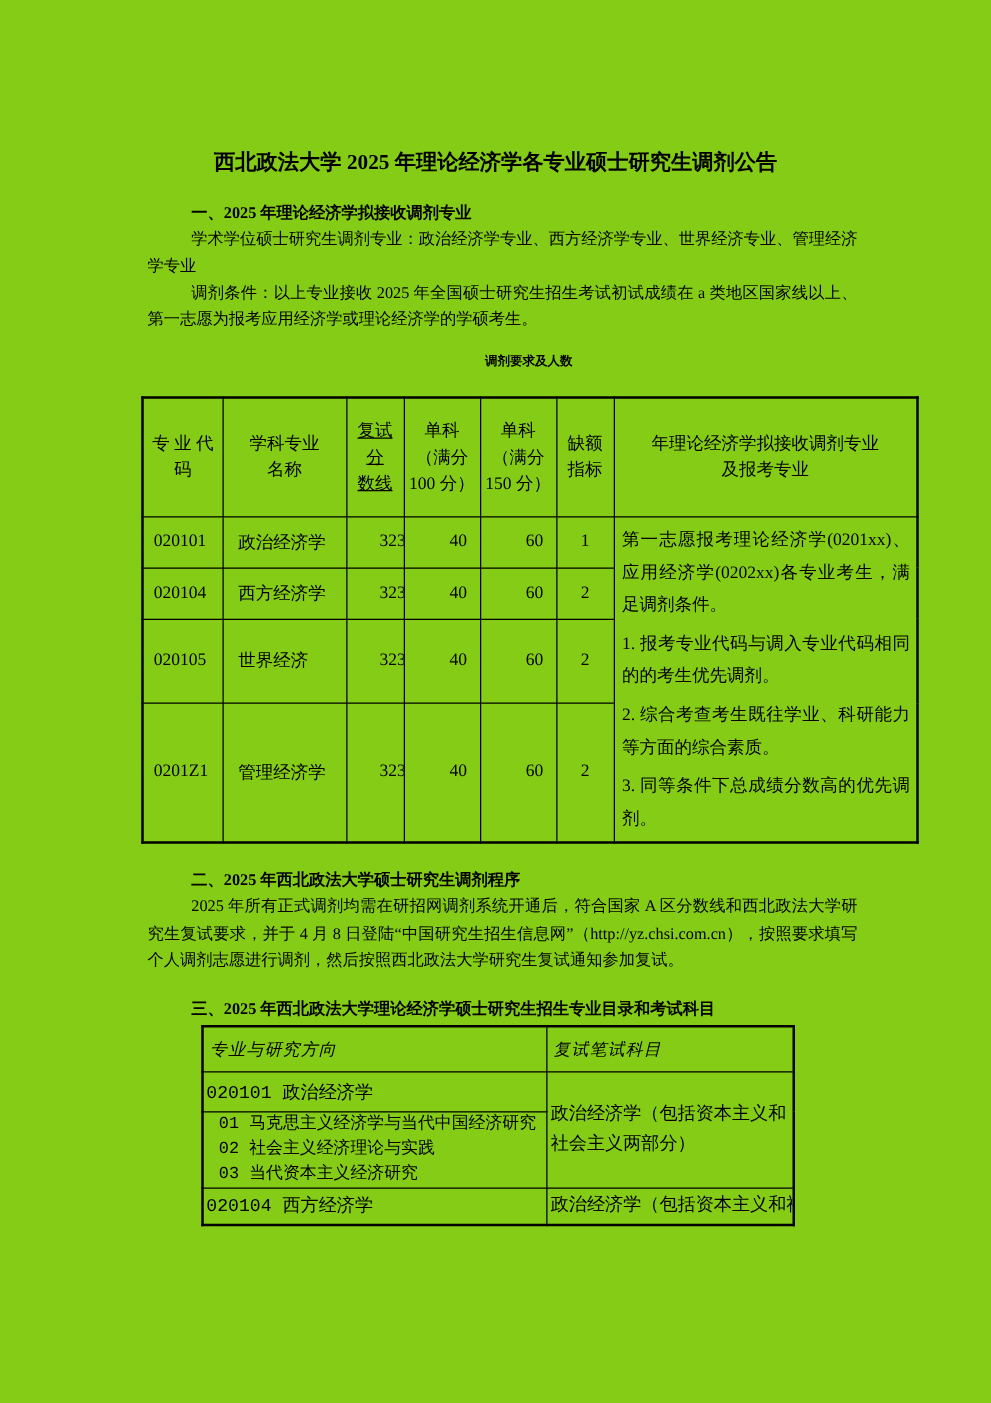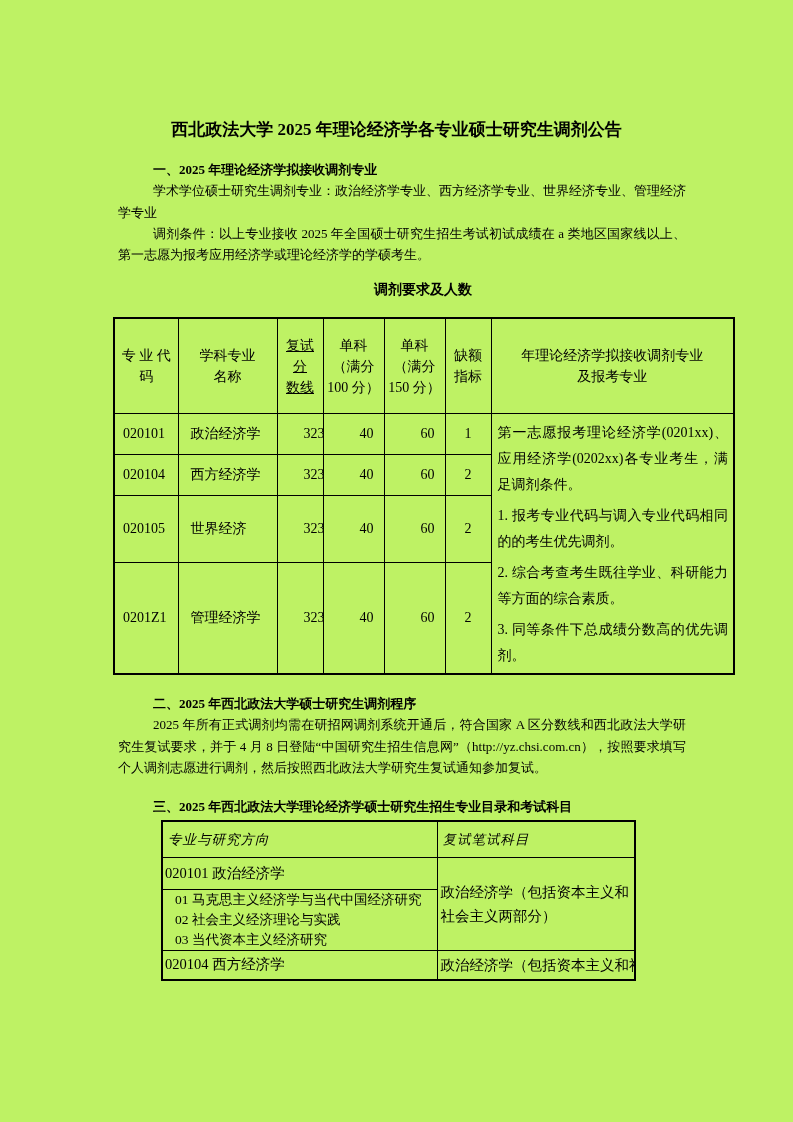--- a/index.html
+++ b/index.html
@@ -4,37 +4,37 @@
 <style>
   * { margin:0; padding:0; box-sizing:border-box; }
   html,body { background:#ffffff; }
   body {
     width:793px; height:1122px;
     font-family:"Liberation Serif","DejaVu Serif",serif;
     color:#000;
   }
   .page {
     position:relative; width:793px; height:1122px;
-    background:#bef264; overflow:hidden;
+    background:#84cc16; overflow:hidden;
   }
   
   .doc-title {
     margin-top:119px; text-align:center;
     font-size:17px; font-weight:bold; line-height:22px;
   }
   .text-block {
     margin-left:118px; width:568px;
     font-size:13px; line-height:21.3px; text-align:justify;
   }
   .heading { font-weight:bold; text-indent:35px; }
   .indent  { text-indent:35px; }
   .s1-heading { margin-top:18px; }
   .caption {
     margin-top:14px; margin-left:113px; width:620px;
-    text-align:center; font-weight:bold; font-size:14px; line-height:21px;
+    text-align:center; font-weight:bold; font-size:10px; line-height:21px;
   }
   .note-block { margin-top:18px; }
   .s3-heading { margin-top:18px; }
 
   
   table { border-collapse:collapse; table-layout:fixed; }
   .table1 {
     margin:17px 0 0 113px; width:620px;
     font-size:14px; border:2px solid #000;
   }
@@ -61,21 +61,21 @@
   .req-cell p { margin-bottom:5px; }
   .req-cell p:last-child { margin-bottom:0; }
 
   
   .table2 {
     margin:3px 0 0 161px; width:473px;
     font-size:14.5px; border:2px solid #000;
   }
   .table2 th, .table2 td {
     border:1px solid #000; vertical-align:middle; overflow:hidden;
-    font-weight:normal; text-align:left;
+    font-weight:normal; text-align:left;font-family:Liberation Mono, monospace;
   }
   .table2 tr.hdr { height:36px; }
   .table2 tr.g1a { height:32px; }
   .table2 tr.g1b { height:60px; }
   .table2 tr.g2  { height:28px; }
   .table2 th {
     font-style:italic; font-size:13.5px; padding-left:5px; letter-spacing:1px;
   }
   .major-cell { font-weight:bold; padding-left:2px; }
   .dir-cell { padding-left:12px; font-size:13.5px; line-height:20px; }

